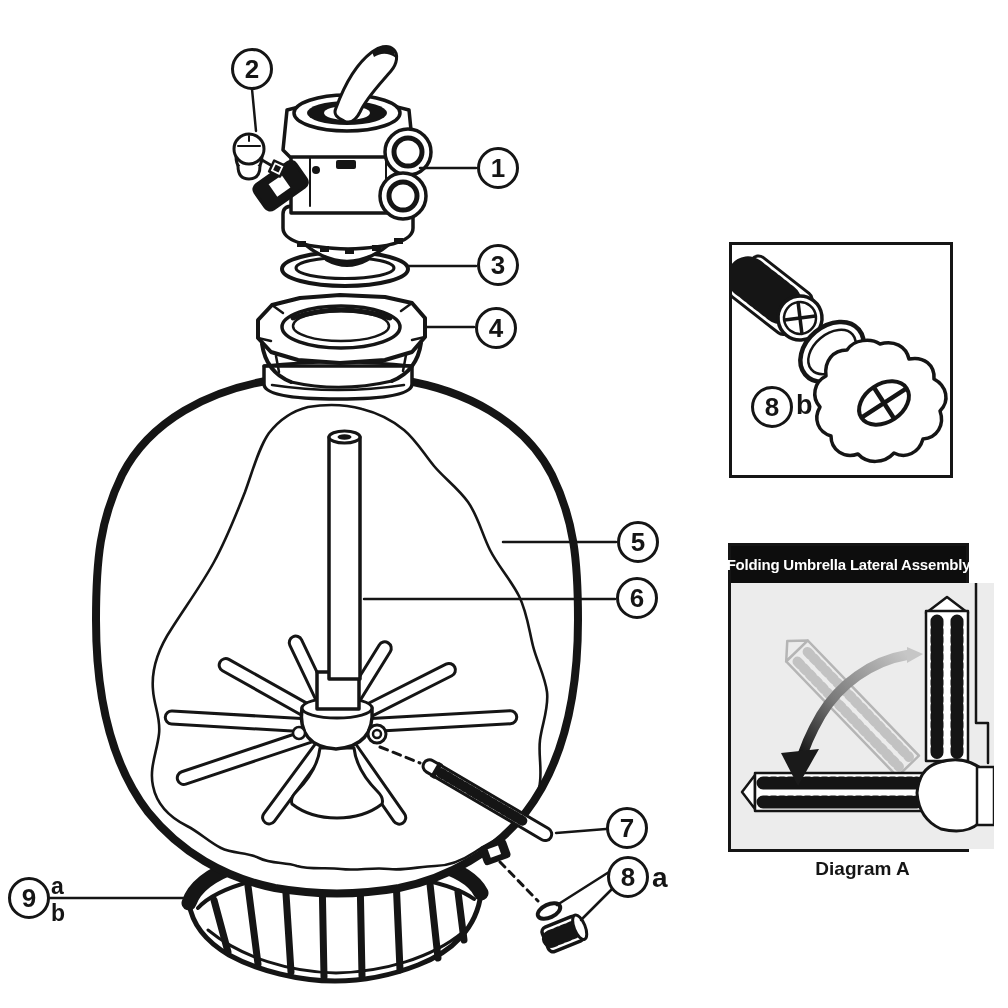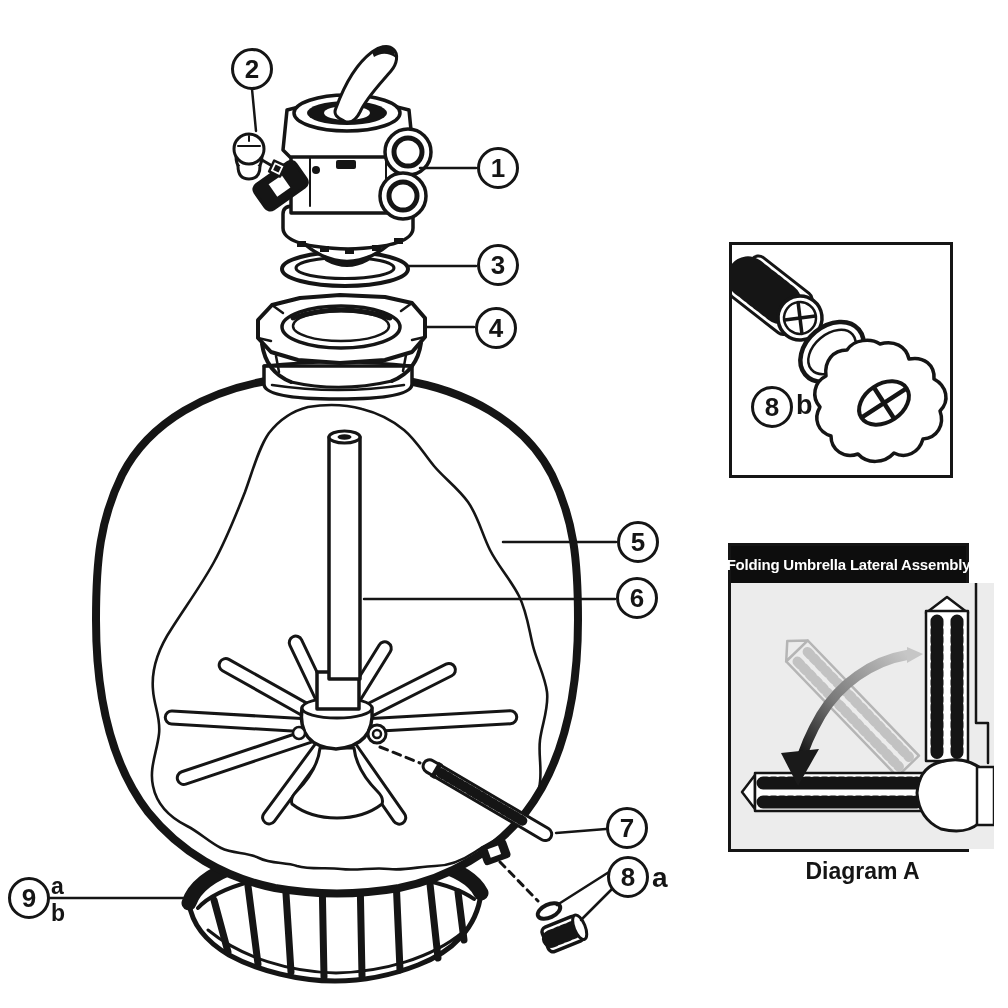--- a/index.html
+++ b/index.html
@@ -9,21 +9,21 @@
   .callout{position:absolute;z-index:6;width:42px;height:42px;box-sizing:border-box;
            border:3.5px solid #151515;border-radius:50%;background:#fff;
            display:flex;align-items:center;justify-content:center;
            font-weight:bold;font-size:26px;color:#151515;line-height:1;}
   .letter{position:absolute;z-index:6;font-weight:bold;color:#151515;line-height:1;}
   .inset{position:absolute;box-sizing:border-box;border:3px solid #151515;background:#fff;z-index:3;}
   #inset2-header{height:37px;background:#0d0d0d;color:#fff;display:flex;align-items:center;
                  justify-content:center;font-weight:bold;font-size:15px;letter-spacing:-0.2px;
                  white-space:nowrap;}
   #inset2-caption{position:absolute;left:728px;top:858px;width:269px;text-align:center;z-index:4;
-                  font-weight:bold;font-size:23px;color:#151515;}
+                  font-weight:bold;font-size:19px;color:#151515;}
 </style>
 </head>
 <body>
 
 <div id="canvas">
 
   <svg id="art" width="1008" height="1008" viewBox="0 0 1008 1008">
     <g stroke="#151515" fill="none" stroke-linecap="round" stroke-linejoin="round">
 
       <g>

